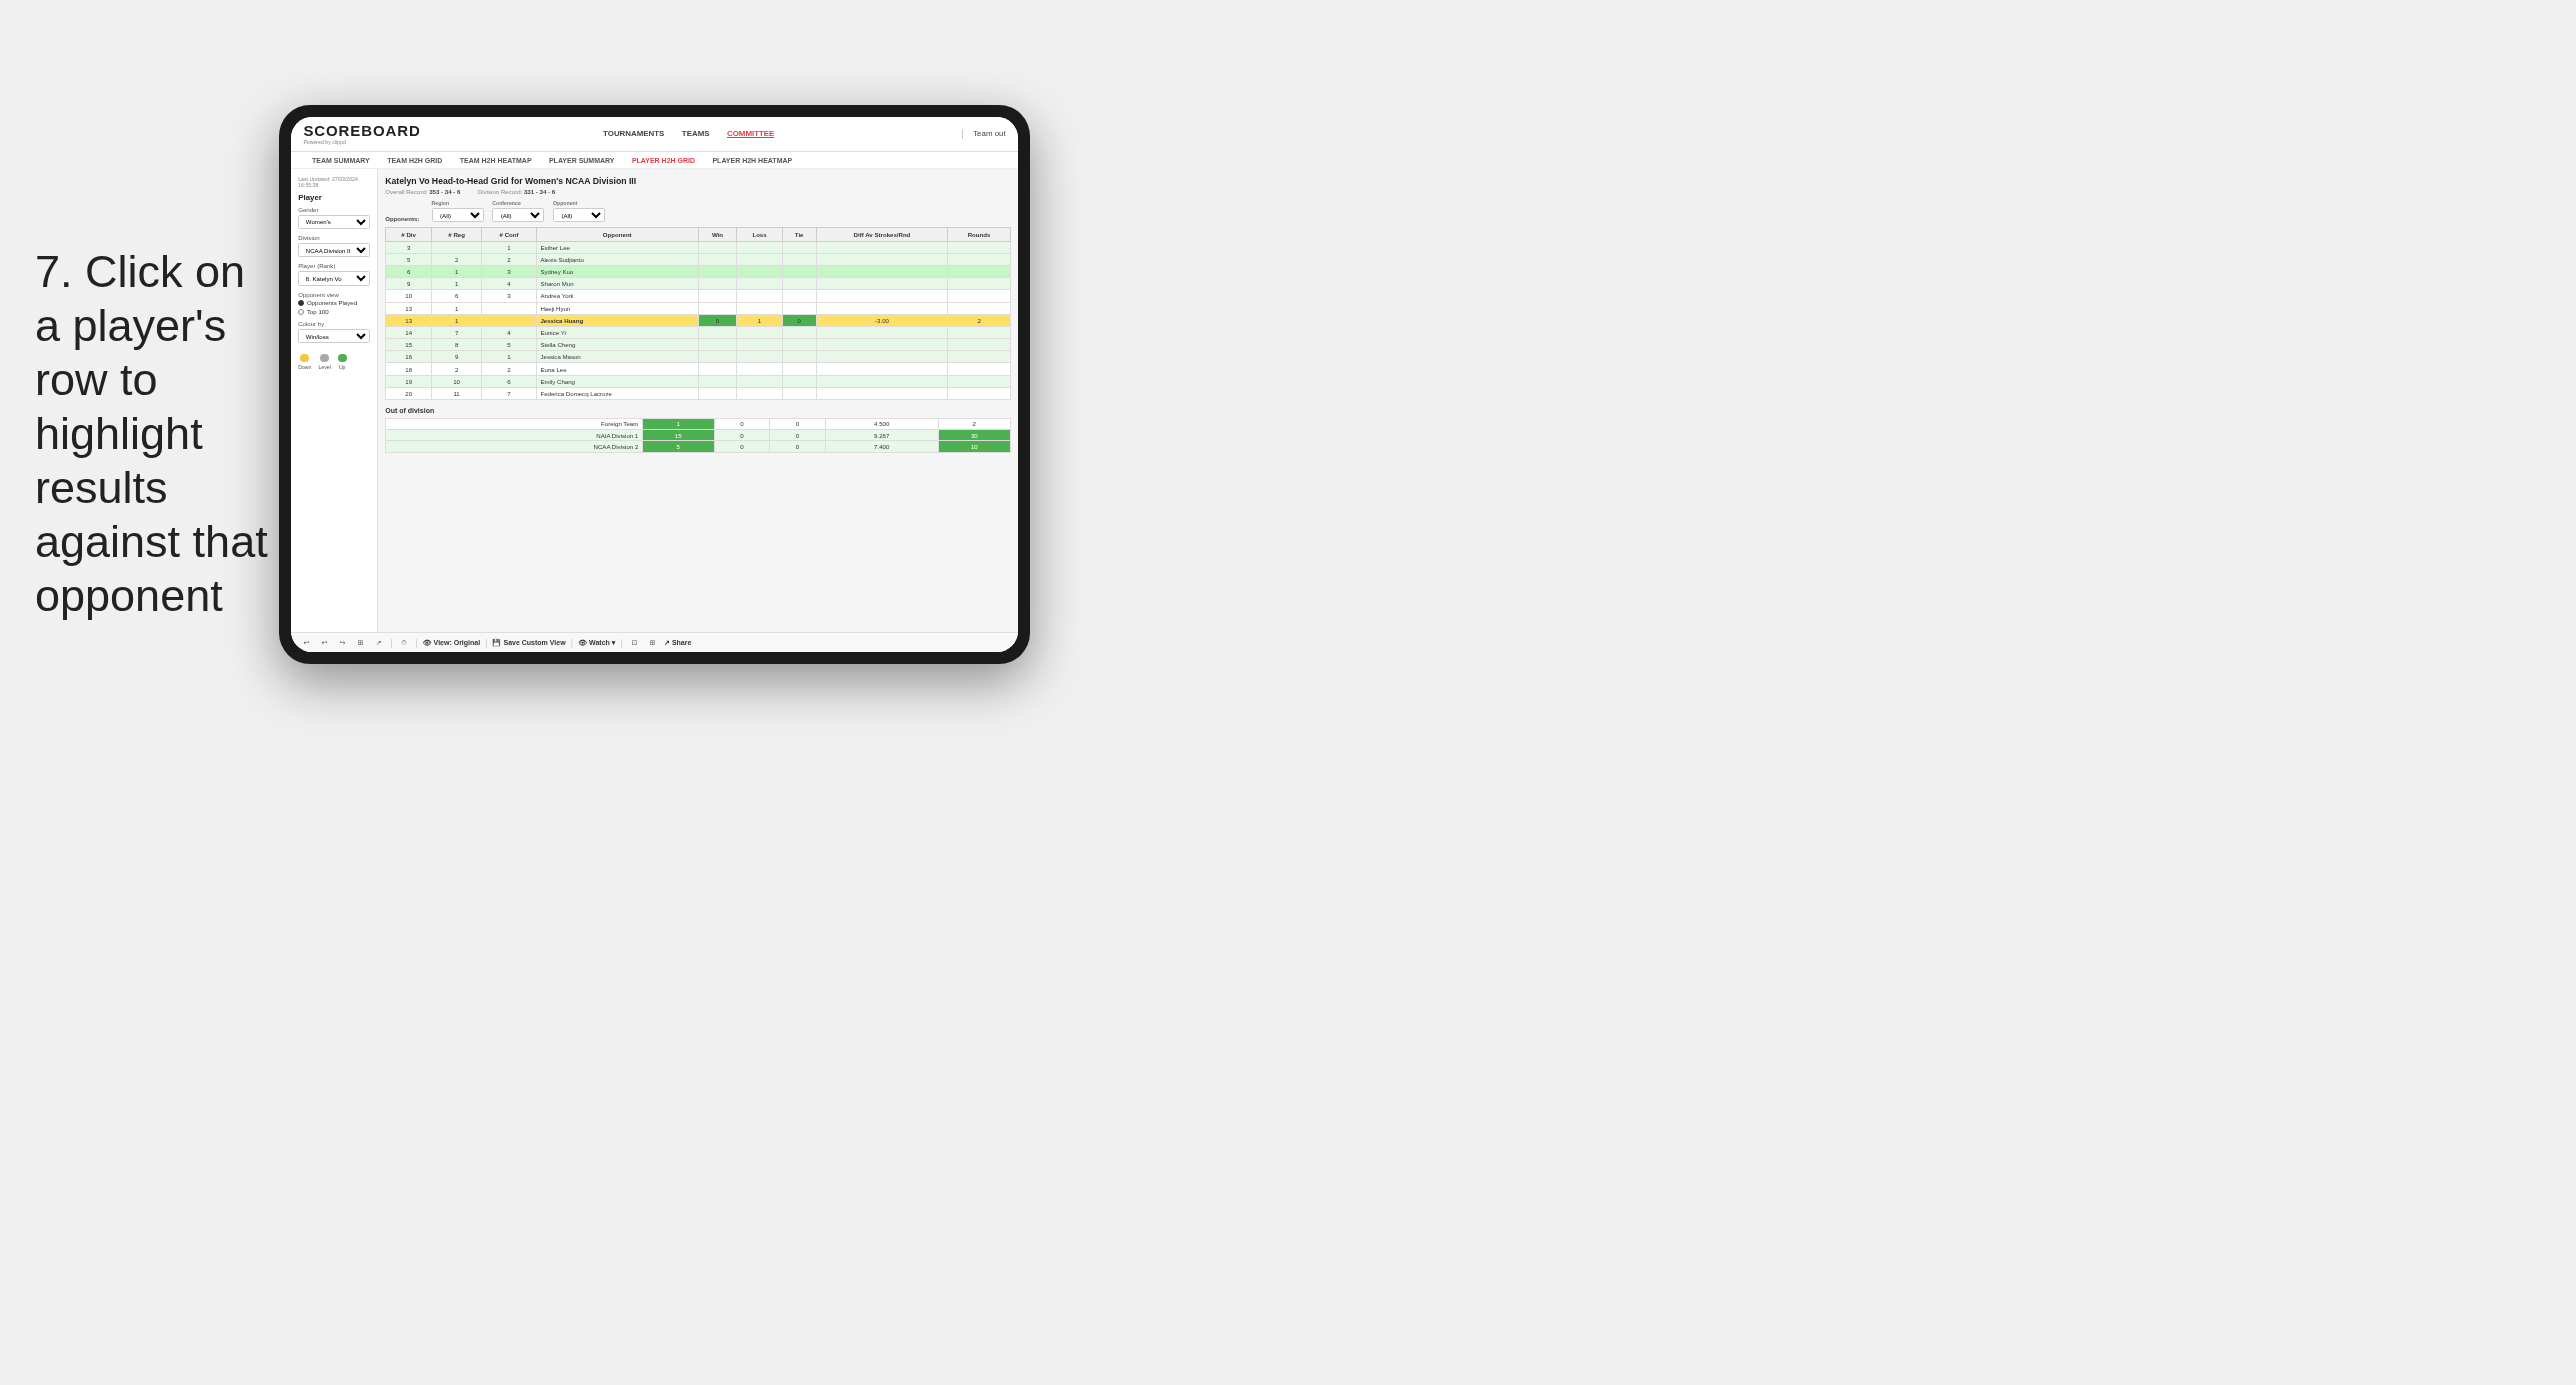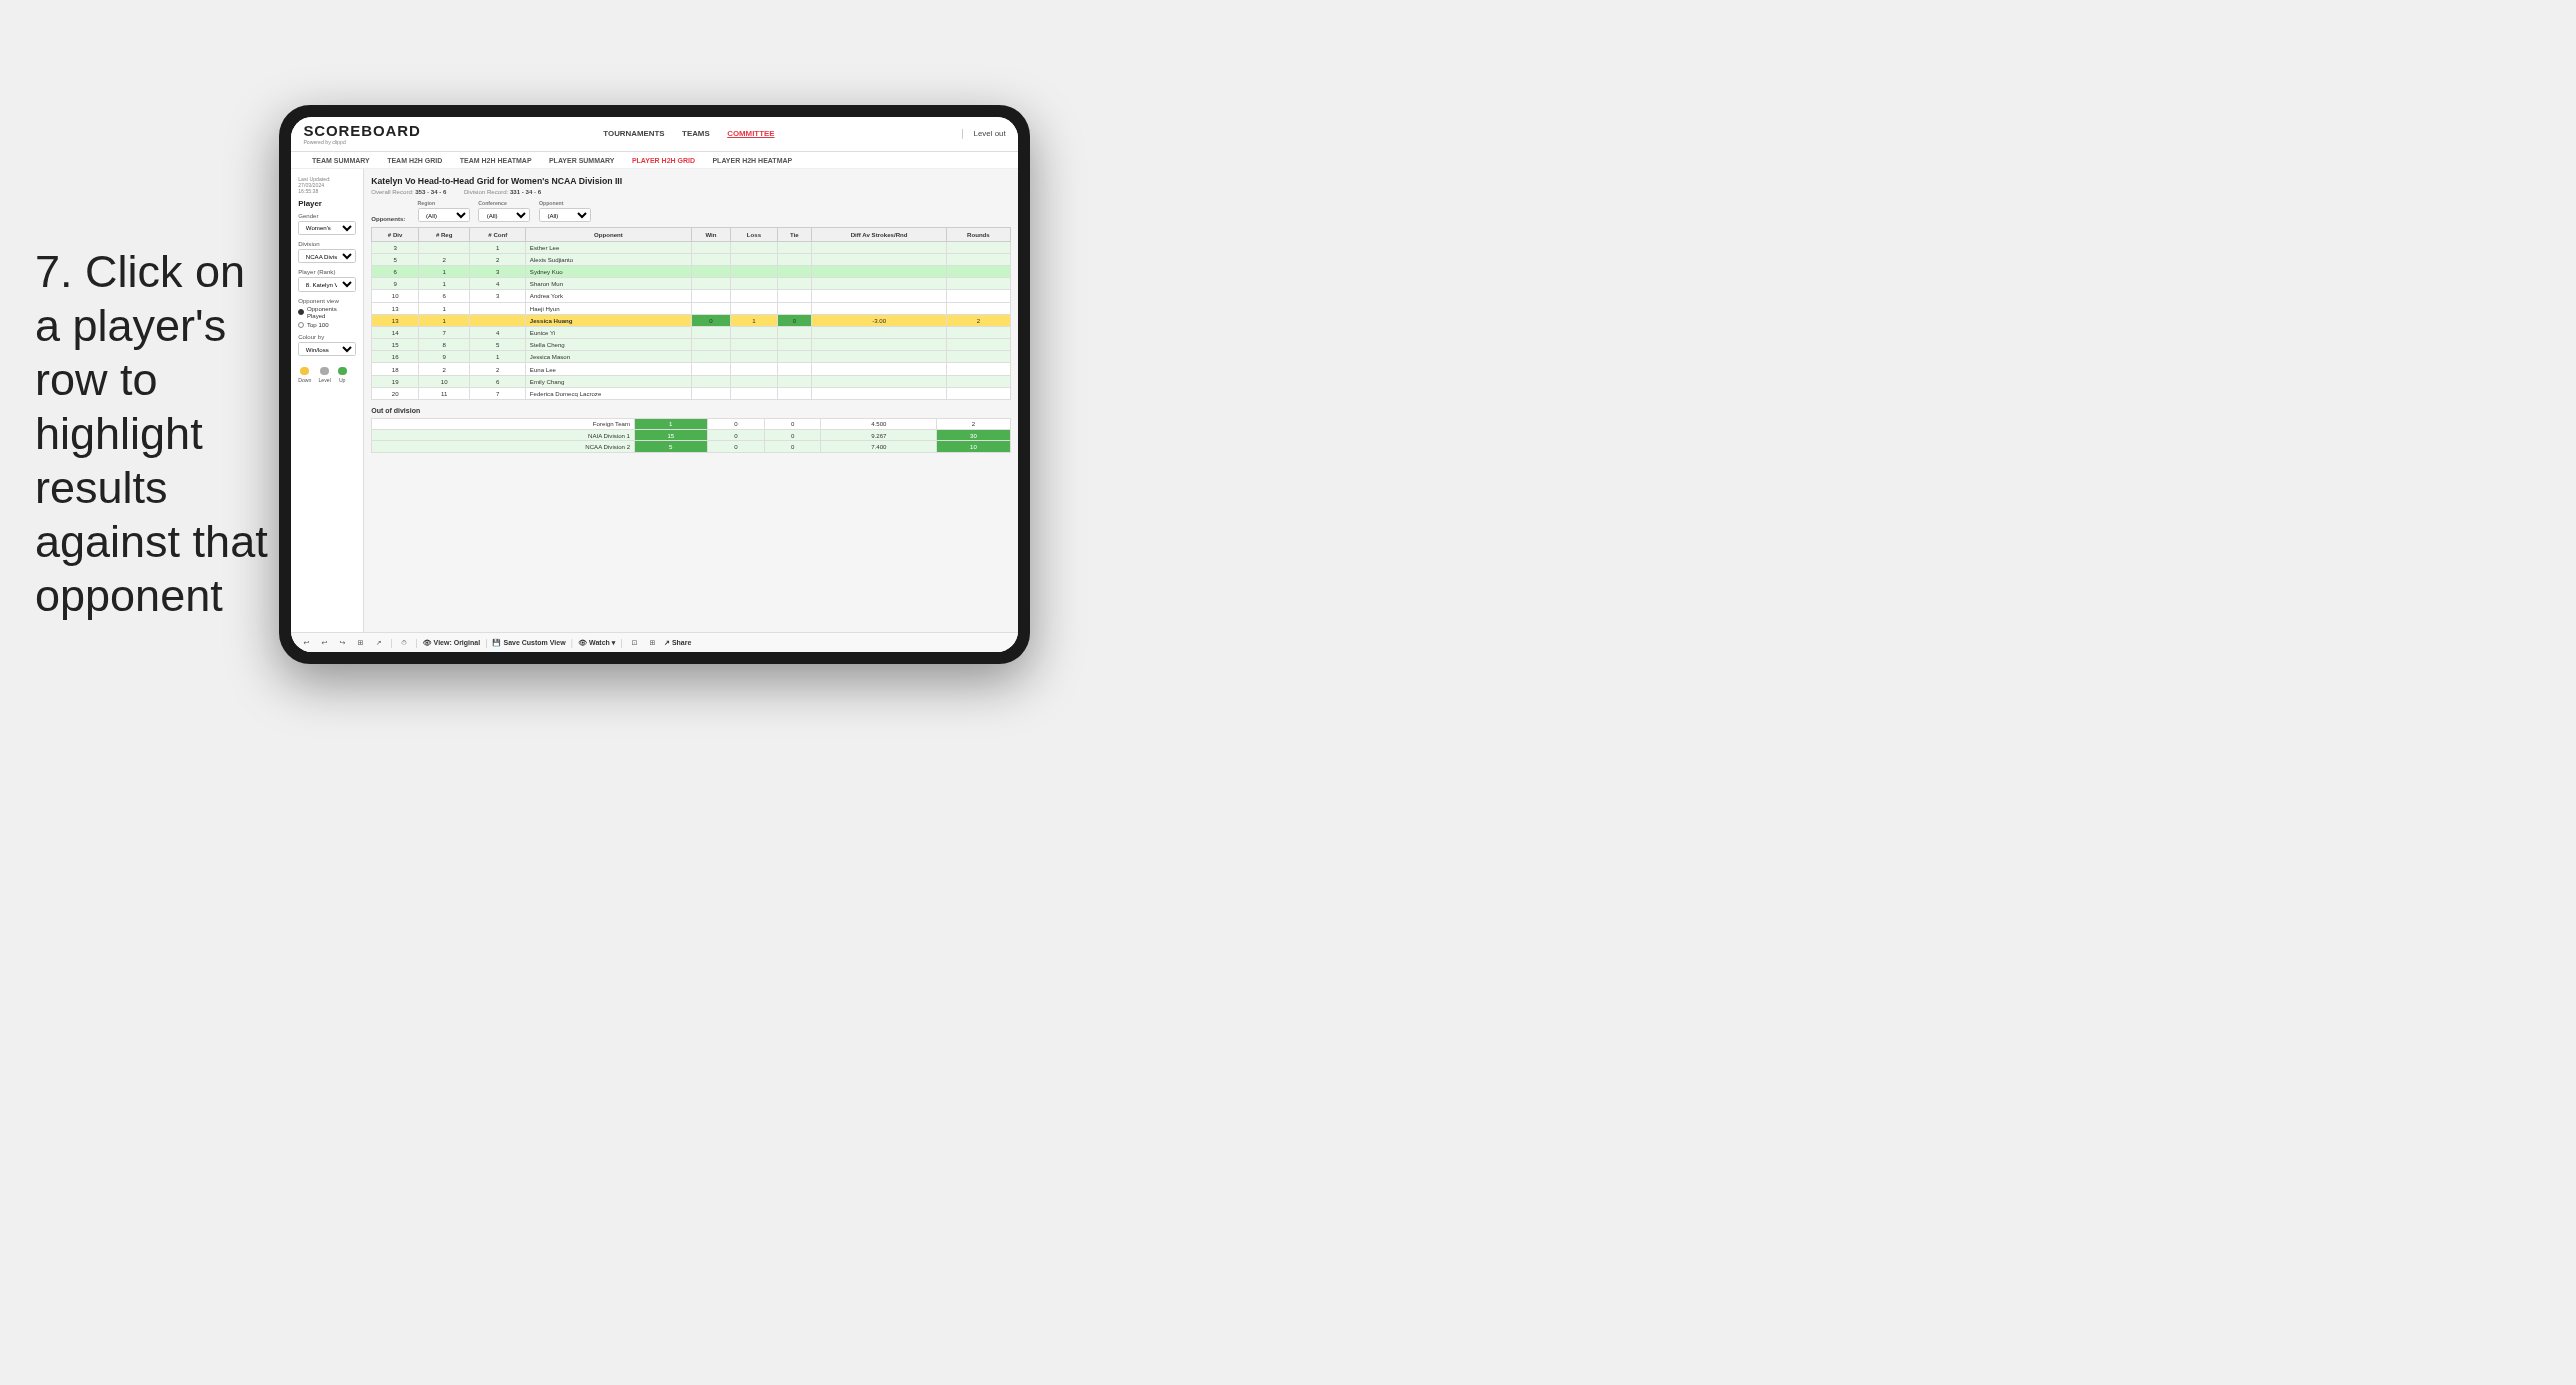--- a/index.html
+++ b/index.html
@@ -107,21 +107,21 @@
     
     .main-content {
       display: flex;
       flex: 1;
       overflow: hidden;
       background: #f5f5f5;
     }
 
     
     .sidebar {
-      width: 73px;
+      width: 87px;
       background: #fff;
       border-right: 0.9px solid #ddd;
       padding: 7px;
       font-size: 7px;
       flex-shrink: 0;
       overflow-y: auto;
     }
     .sidebar-timestamp {
       font-size: 5.2px;
       color: #888;
@@ -390,21 +390,21 @@
         <span class="logo-text">SCOREBOARD</span>
         <span class="logo-sub">Powered by clippd</span>
       </div>
       <div class="nav-links">
         <span class="nav-link">TOURNAMENTS</span>
         <span class="nav-link">TEAMS</span>
         <span class="nav-link active">COMMITTEE</span>
       </div>
       <div style="display:flex;align-items:center;gap:5.2px;">
         <span class="divider-line"></span>
-        <span class="nav-sign-out">Level out</span>
+        <span class="nav-sign-out">Team out</span>
       </div>
     </div>
 
     <div class="sub-nav">
       <span class="sub-tab">TEAM SUMMARY</span>
       <span class="sub-tab">TEAM H2H GRID</span>
       <span class="sub-tab">TEAM H2H HEATMAP</span>
       <span class="sub-tab">PLAYER SUMMARY</span>
       <span class="sub-tab active">PLAYER H2H GRID</span>
       <span class="sub-tab">PLAYER H2H HEATMAP</span>

